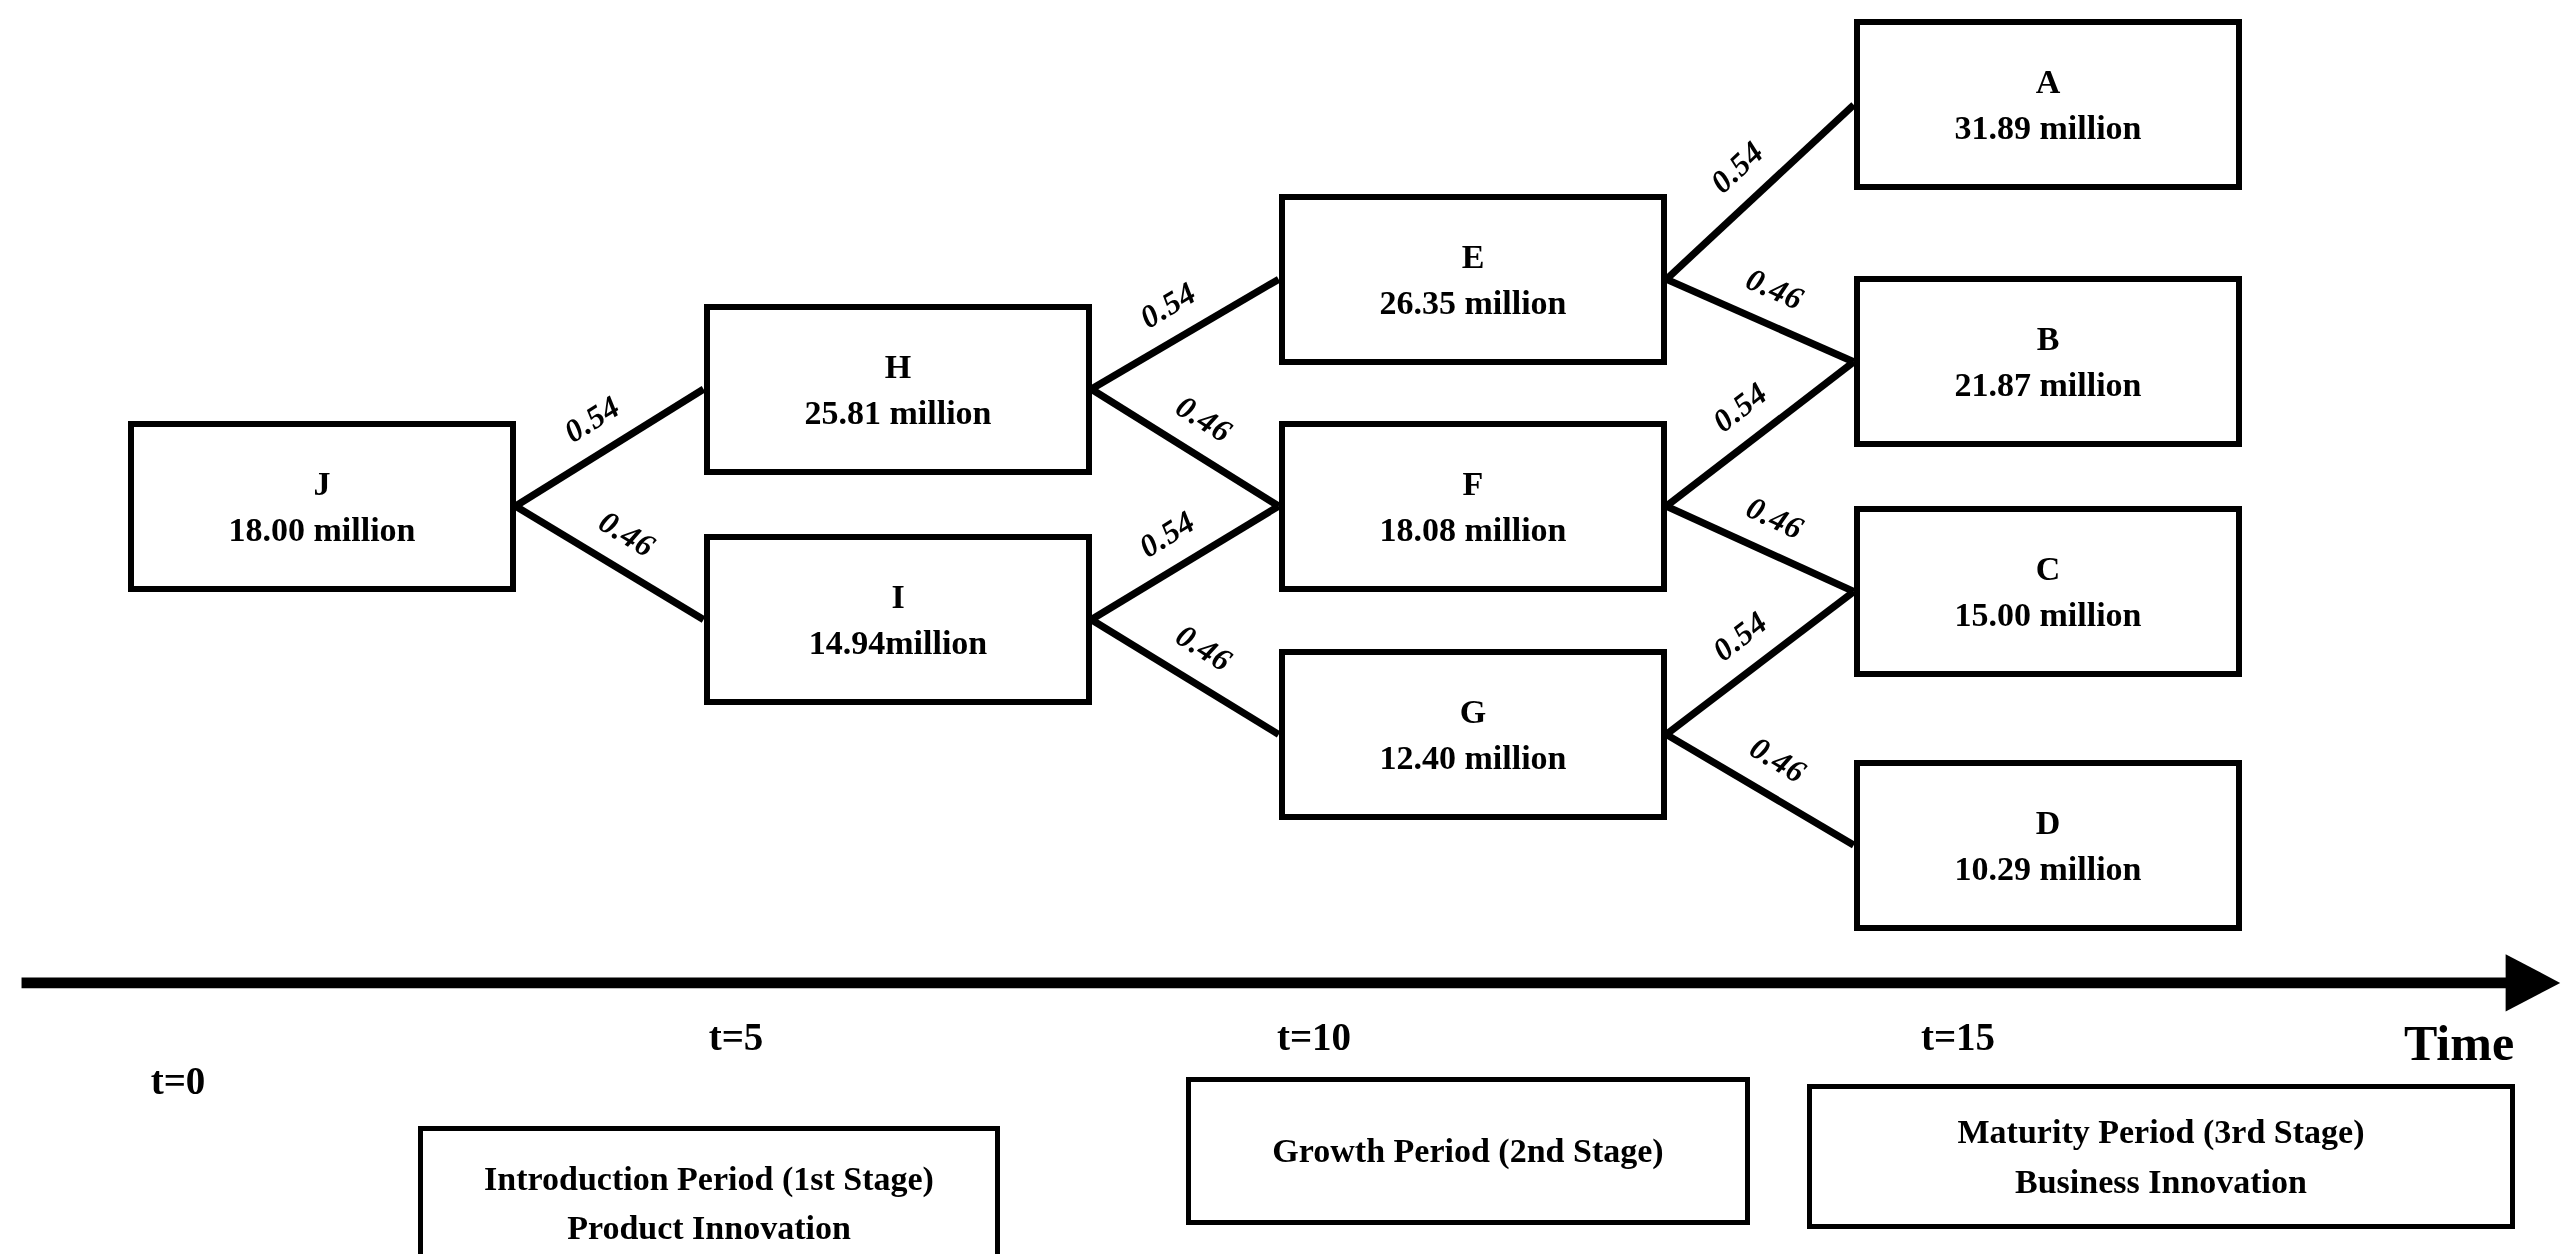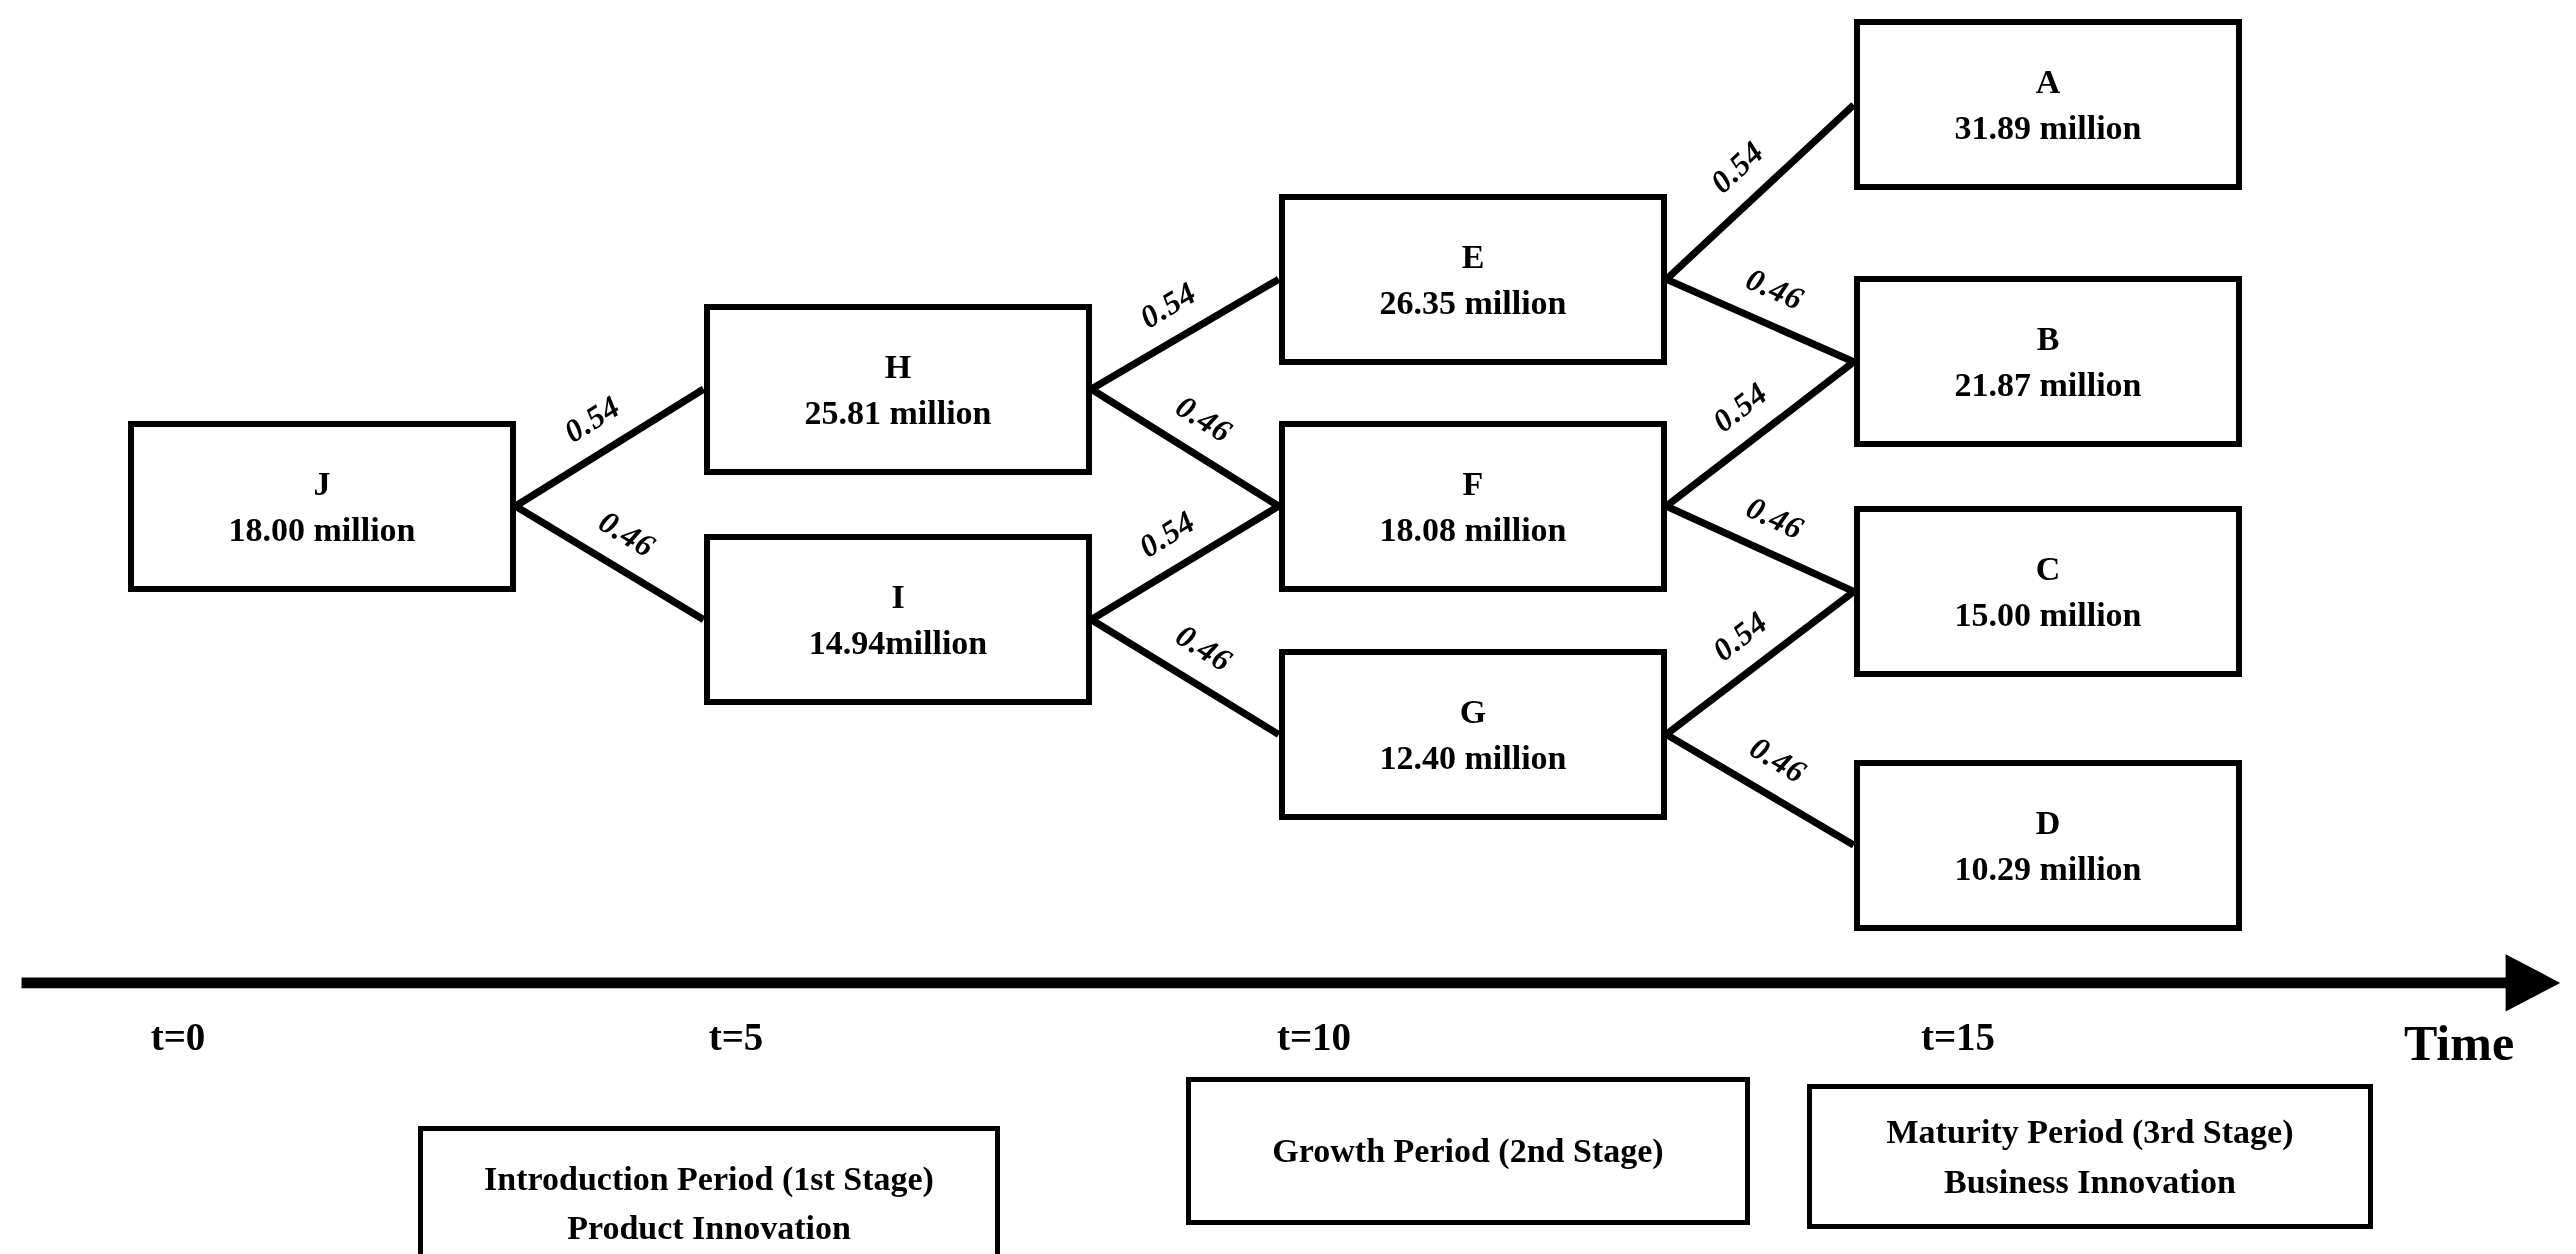--- a/index.html
+++ b/index.html
@@ -144,32 +144,32 @@
   <span class="edge-label" style="left:1204px; top:419px; transform:translate(-50%,-50%) rotate(32deg);">0.46</span>
   <span class="edge-label" style="left:1167px; top:534px; transform:translate(-50%,-50%) rotate(-32deg);">0.54</span>
   <span class="edge-label" style="left:1204px; top:648px; transform:translate(-50%,-50%) rotate(32deg);">0.46</span>
   <span class="edge-label" style="left:1737px; top:167px; transform:translate(-50%,-50%) rotate(-43deg);">0.54</span>
   <span class="edge-label" style="left:1775px; top:289px; transform:translate(-50%,-50%) rotate(24deg);">0.46</span>
   <span class="edge-label" style="left:1740px; top:407px; transform:translate(-50%,-50%) rotate(-38deg);">0.54</span>
   <span class="edge-label" style="left:1775px; top:518px; transform:translate(-50%,-50%) rotate(25deg);">0.46</span>
   <span class="edge-label" style="left:1740px; top:636px; transform:translate(-50%,-50%) rotate(-38deg);">0.54</span>
   <span class="edge-label" style="left:1778px; top:760px; transform:translate(-50%,-50%) rotate(31deg);">0.46</span>
 
-  <span class="tick-label" style="left:178px; top:1036px;">t=0</span>
+  <span class="tick-label" style="left:178px; top:1080px;">t=0</span>
   <span class="tick-label" style="left:736px; top:1036px;">t=5</span>
   <span class="tick-label" style="left:1314px; top:1036px;text-align:center;">t=10</span>
   <span class="tick-label" style="left:1958px; top:1036px;">t=15</span>
   <span class="time-label" style="left:2459px; top:1043px;">Time</span>
 
   <div class="stage-box" style="left:418px; top:1086px; width:582px; height:154px;margin-top:40px;">
     <span>Introduction Period (1st Stage)</span>
     <span>Product Innovation</span>
   </div>
   <div class="stage-box" style="left:1186px; top:1077px; width:564px; height:148px;">
     <span>Growth Period (2nd Stage)</span>
   </div>
-  <div class="stage-box" style="left:1807px; top:1084px; width:566px; height:145px;">
+  <div class="stage-box" style="left:1807px; top:1084px; width:708px; height:145px;">
     <span>Maturity Period (3rd Stage)</span>
     <span>Business Innovation</span>
   </div>
 
 </div>
 
 
 </body></html>

